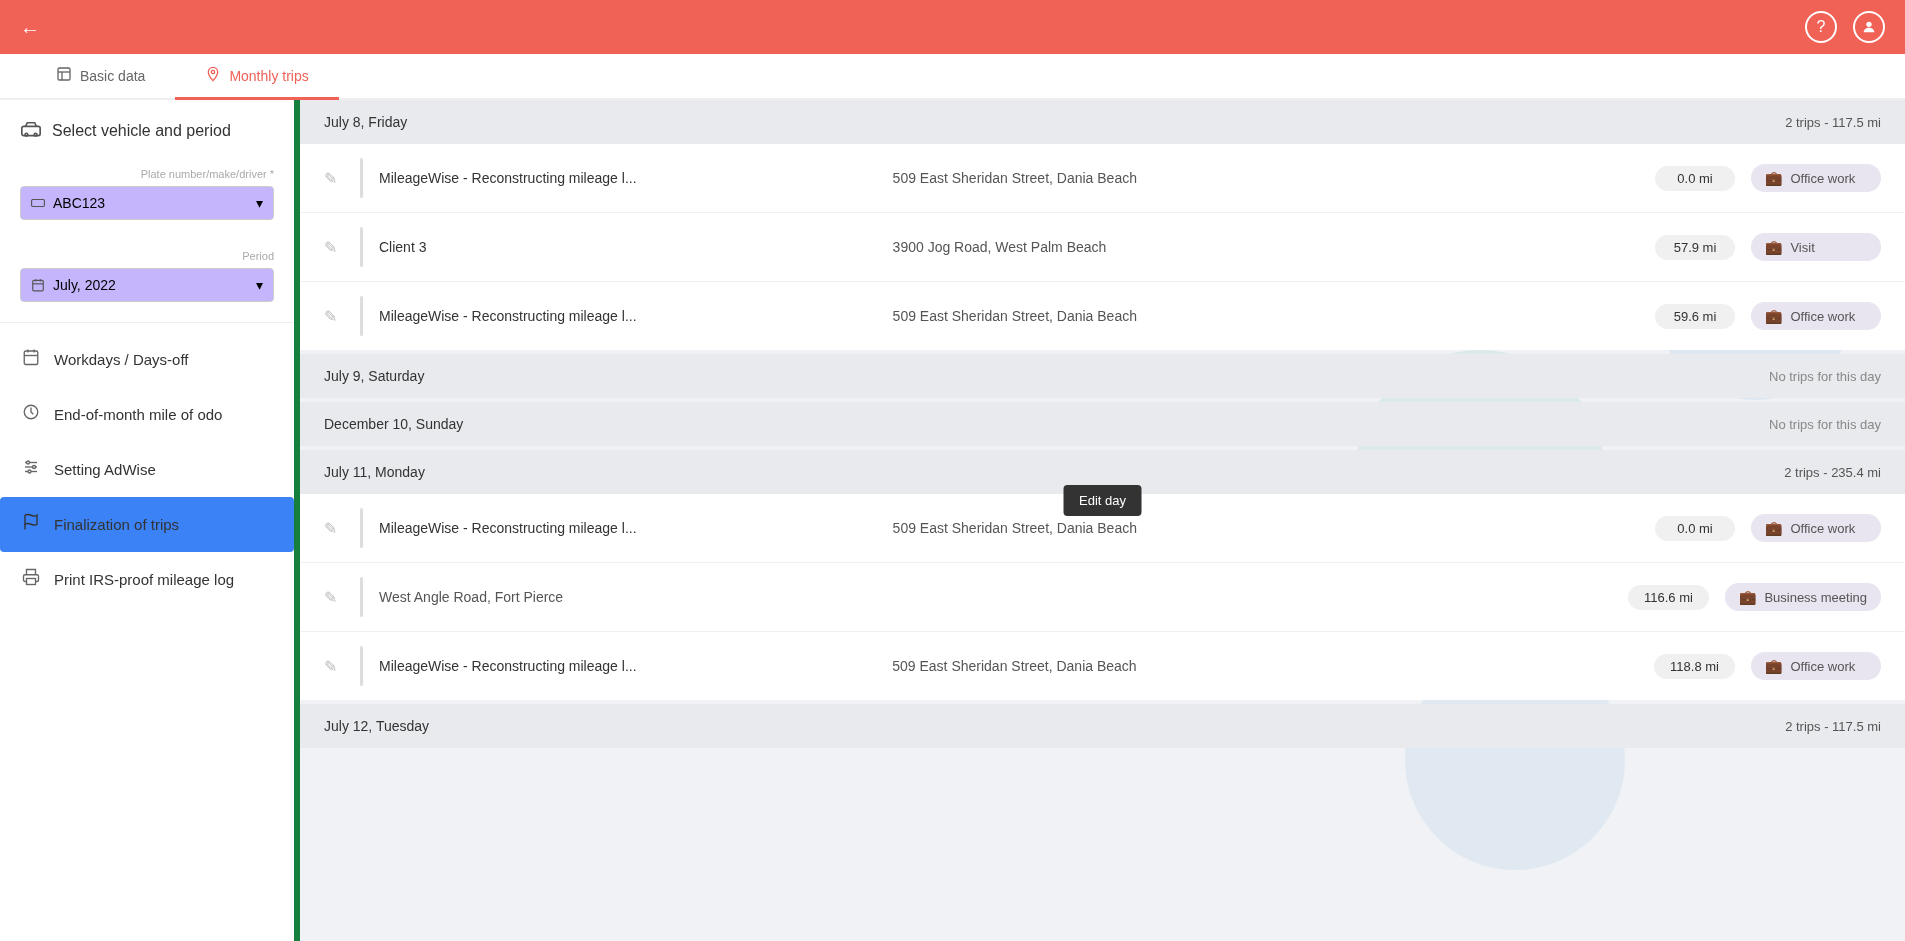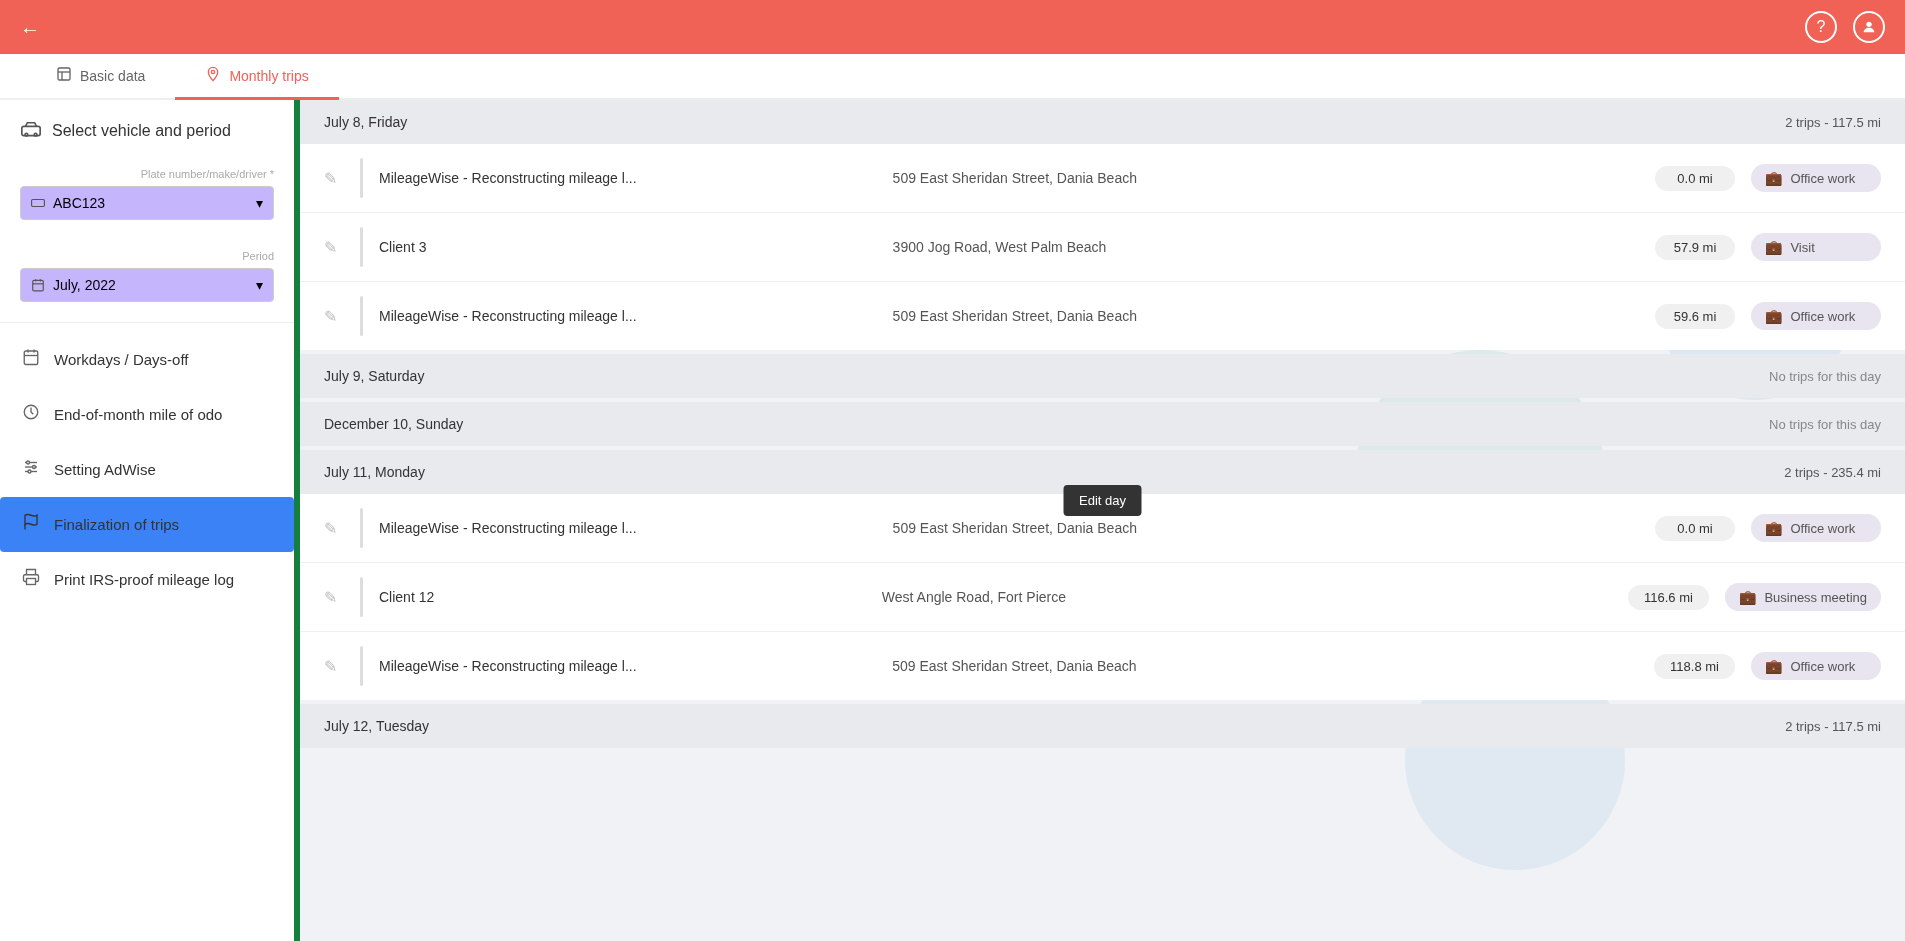--- a/index.html
+++ b/index.html
@@ -496,21 +496,20 @@
           <span class="trip-miles">0.0 mi</span>
           <div class="trip-purpose">
             <span class="purpose-icon">💼</span>
             <span>Office work</span>
           </div>
         </div>
 
         <div class="trip-row">
           <span class="trip-edit-icon">✎</span>
           <div class="trip-line"></div>
-          <span class="trip-name">Client 12</span>
           <span class="trip-address">West Angle Road, Fort Pierce</span>
           <span class="trip-miles">116.6 mi</span>
           <div class="trip-purpose business">
             <span class="purpose-icon">💼</span>
             <span>Business meeting</span>
           </div>
         </div>
 
         <div class="trip-row">
           <span class="trip-edit-icon">✎</span>

